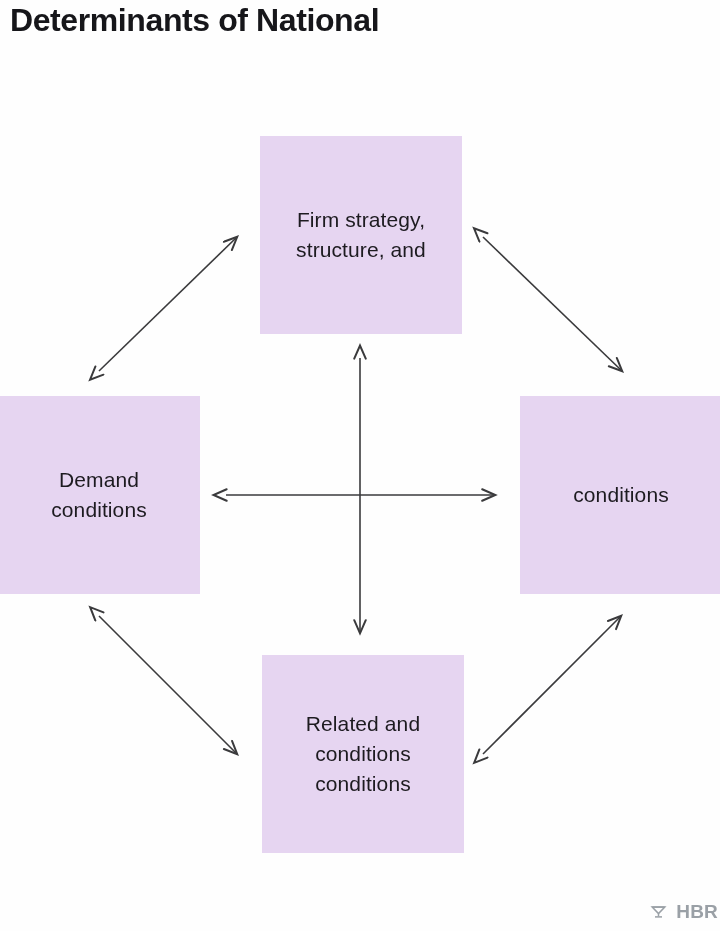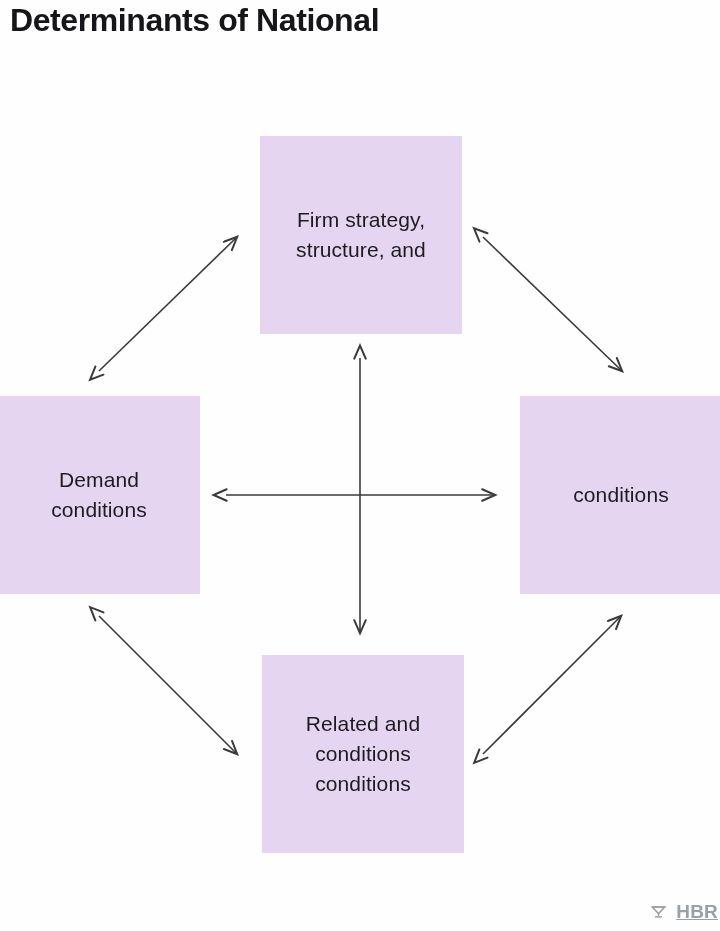--- a/index.html
+++ b/index.html
@@ -74,21 +74,20 @@
 
   
   .hbr {
     position: absolute;
     right: 2px;
     bottom: 10px;
     display: flex;
     align-items: center;
     gap: 9px;
     color: #9aa0a6;
-    text-decoration: underline;
   }
   .hbr-mark { display: block; }
   .hbr-word {
     font-size: 19px;
     font-weight: bold;
     letter-spacing: 0.2px;
     color: #9aa0a6;
     line-height: 1;
   }
 </style>

